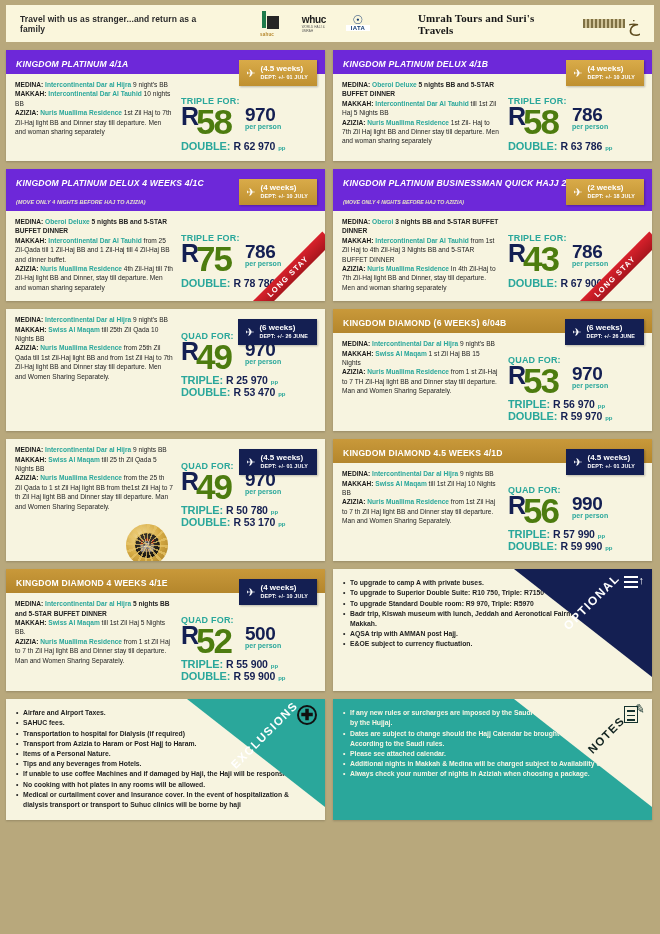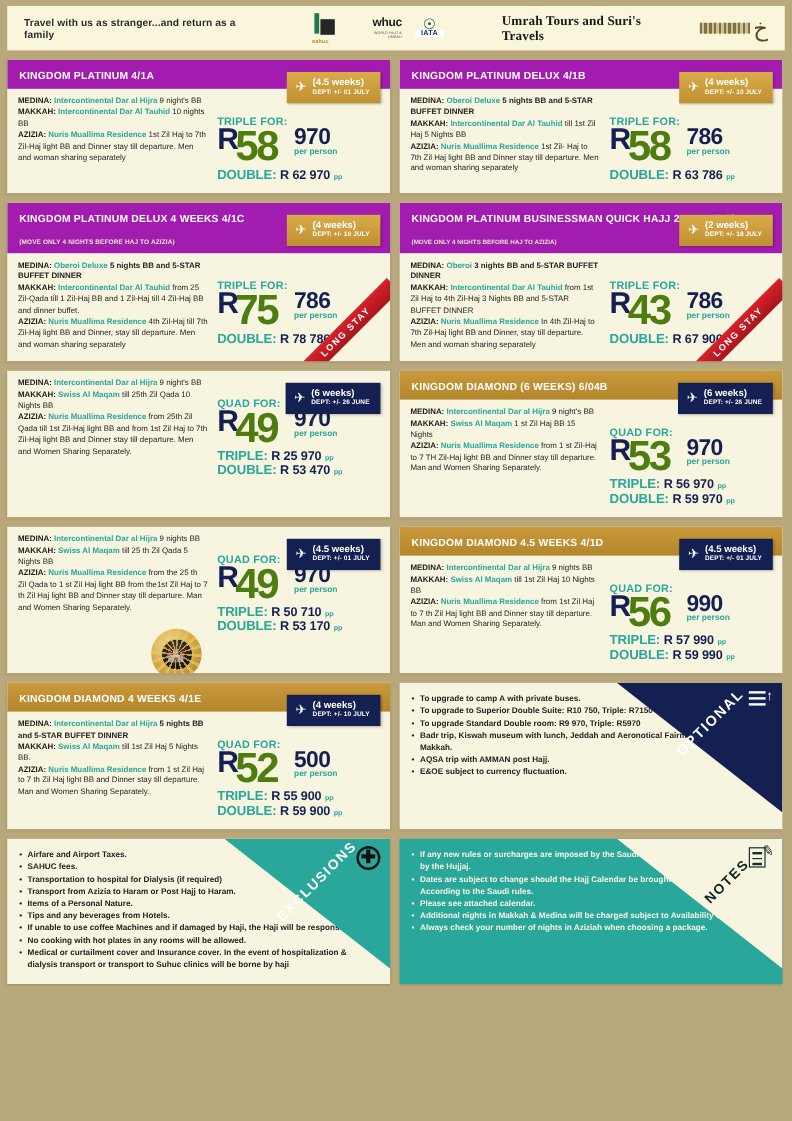--- a/index.html
+++ b/index.html
@@ -17,21 +17,21 @@
     background: #faf6dc;
     display: flex; align-items: center;
     padding: 0 14px;
   }
   .tagline { font-size: 8.5px; font-weight: bold; color: #2b2b2b; letter-spacing: .1px; }
   .logos { display: flex; align-items: center; gap: 11px; margin-left: 46px; }
   .logo-sahuc { width: 20px; height: 26px; position: relative; }
   .logo-sahuc .minaret { position: absolute; left: 2px; top: 0; width: 4px; height: 17px; background: #1f7a4a; }
   .logo-sahuc .kaaba { position: absolute; left: 7px; top: 5px; width: 12px; height: 13px; background: #262626; }
   .logo-sahuc .sahuc-txt { position: absolute; left: 0; bottom: 0; font-size: 4.5px; font-weight: bold; color: #b6872c; letter-spacing: .2px; }
-  .logo-whuc { text-align: right; margin-left: 12px; }
+  .logo-whuc { text-align: left; margin-left: 12px; }
   .logo-whuc .w-main { font-size: 10px; font-weight: bold; color: #1c1c1c; letter-spacing: -.3px; }
   .logo-whuc .w-sub { font-size: 3px; color: #555; letter-spacing: .1px; }
   .logo-iata { width: 26px; text-align: center; }
   .logo-iata .wing { font-size: 12px; color: #123a72; line-height: 9px; }
   .logo-iata .iata-txt { font-size: 6px; font-weight: bold; color: #123a72; background: #fff; letter-spacing: .3px; }
   .brand { margin-left: 48px; font-size: 11px; font-weight: bold; color: #171717; font-family: "Liberation Serif", serif; letter-spacing: .1px; }
   .arabic-logo { margin-left: 18px; display: flex; align-items: center; gap: 3px; }
   .arabic-logo .ar-box { width: 42px; height: 9px; background:
       repeating-linear-gradient(90deg,#6a5a2a 0 2px,transparent 2px 4px),
       #c8b98c; opacity: .85; }
@@ -47,21 +47,21 @@
     box-shadow: 0 1px 2px rgba(0,0,0,.18);
   }
 
   
   .card-head {
     min-height: 20px;
     display: flex; align-items: center;
     padding: 3px 10px;
     position: relative; z-index: 3;
   }
-  .card.platinum .card-head { background: #a21caf; }
+  .card.platinum .card-head { background: #6d28d9; font-style: italic; }
   .card.diamond  .card-head { background: linear-gradient(180deg,#c9993a,#b4862c); }
   .card-title { font-size: 8.6px; font-weight: bold; color: #fff; letter-spacing: .2px; line-height: 10.5px; }
   .card-sub { font-size: 5.4px; font-weight: bold; color: #e9e4cf; letter-spacing: .1px; }
   .inline-sub { font-size: 5.2px; font-weight: bold; color: #e6e0c6; }
 
   
   .dep {
     position: absolute; right: 8px; top: 10px;
     z-index: 6;
     padding: 4px 9px 4px 7px;
@@ -496,21 +496,21 @@
         <div class="price-main">
           <span class="cur">R</span>
           <span class="big">49</span>
           <span class="small-col">
             <span class="small-num">970</span>
             <span class="pp-lbl">per person</span>
           </span>
         </div>
         <div class="alt-row tight">
           <span>TRIPLE:</span>
-          <span class="v">R 50 710</span>
+          <span class="v">R 50 780</span>
           <span class="pp">pp</span>
         </div>
         <div class="alt-row tight">
           <span>DOUBLE:</span>
           <span class="v">R 53 170</span>
           <span class="pp">pp</span>
         </div>
       </div>
     </div>
     <div class="seal">

